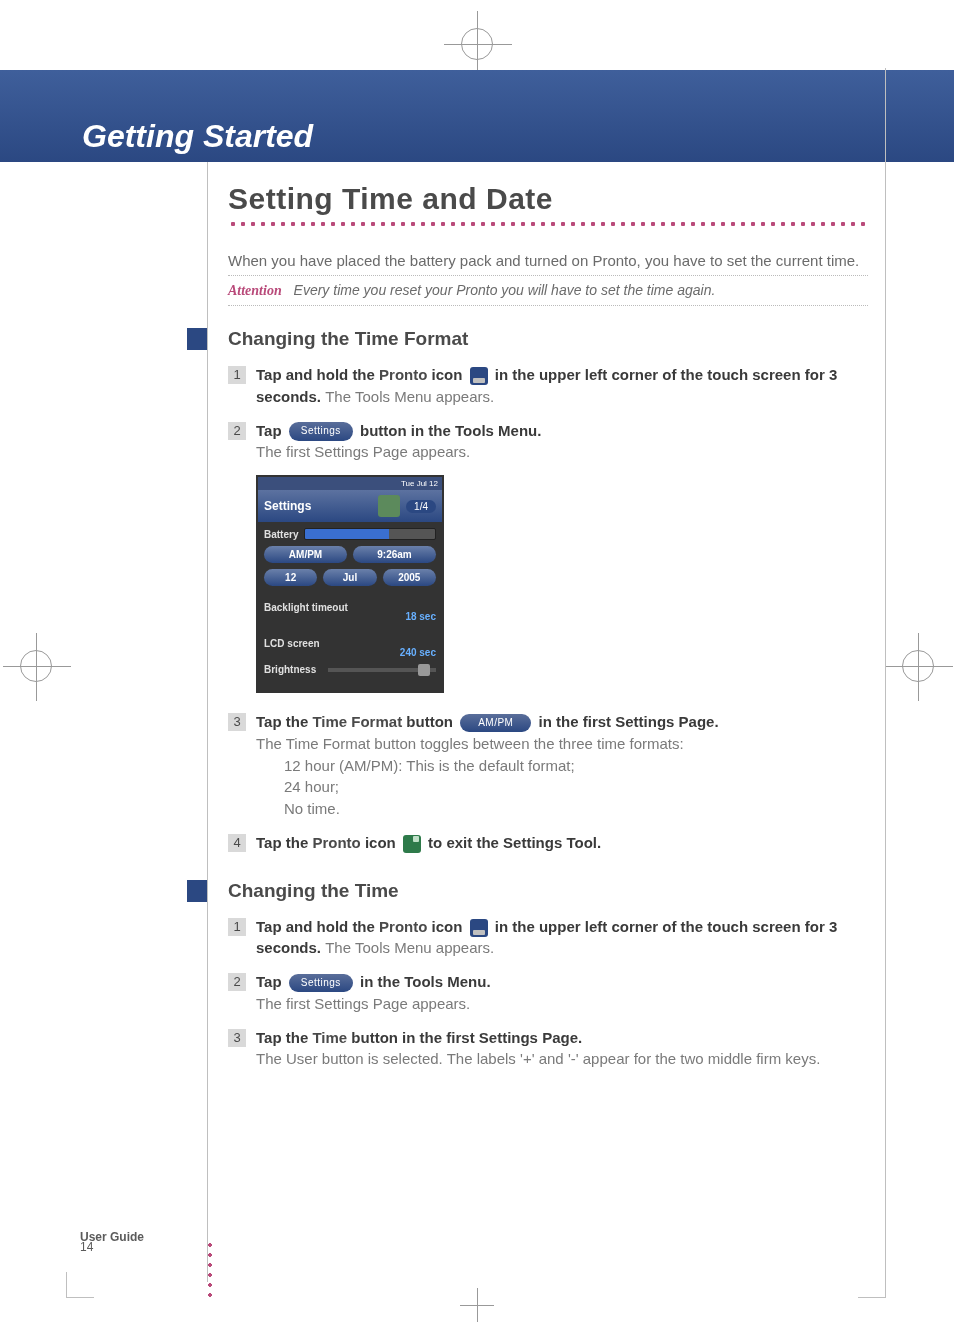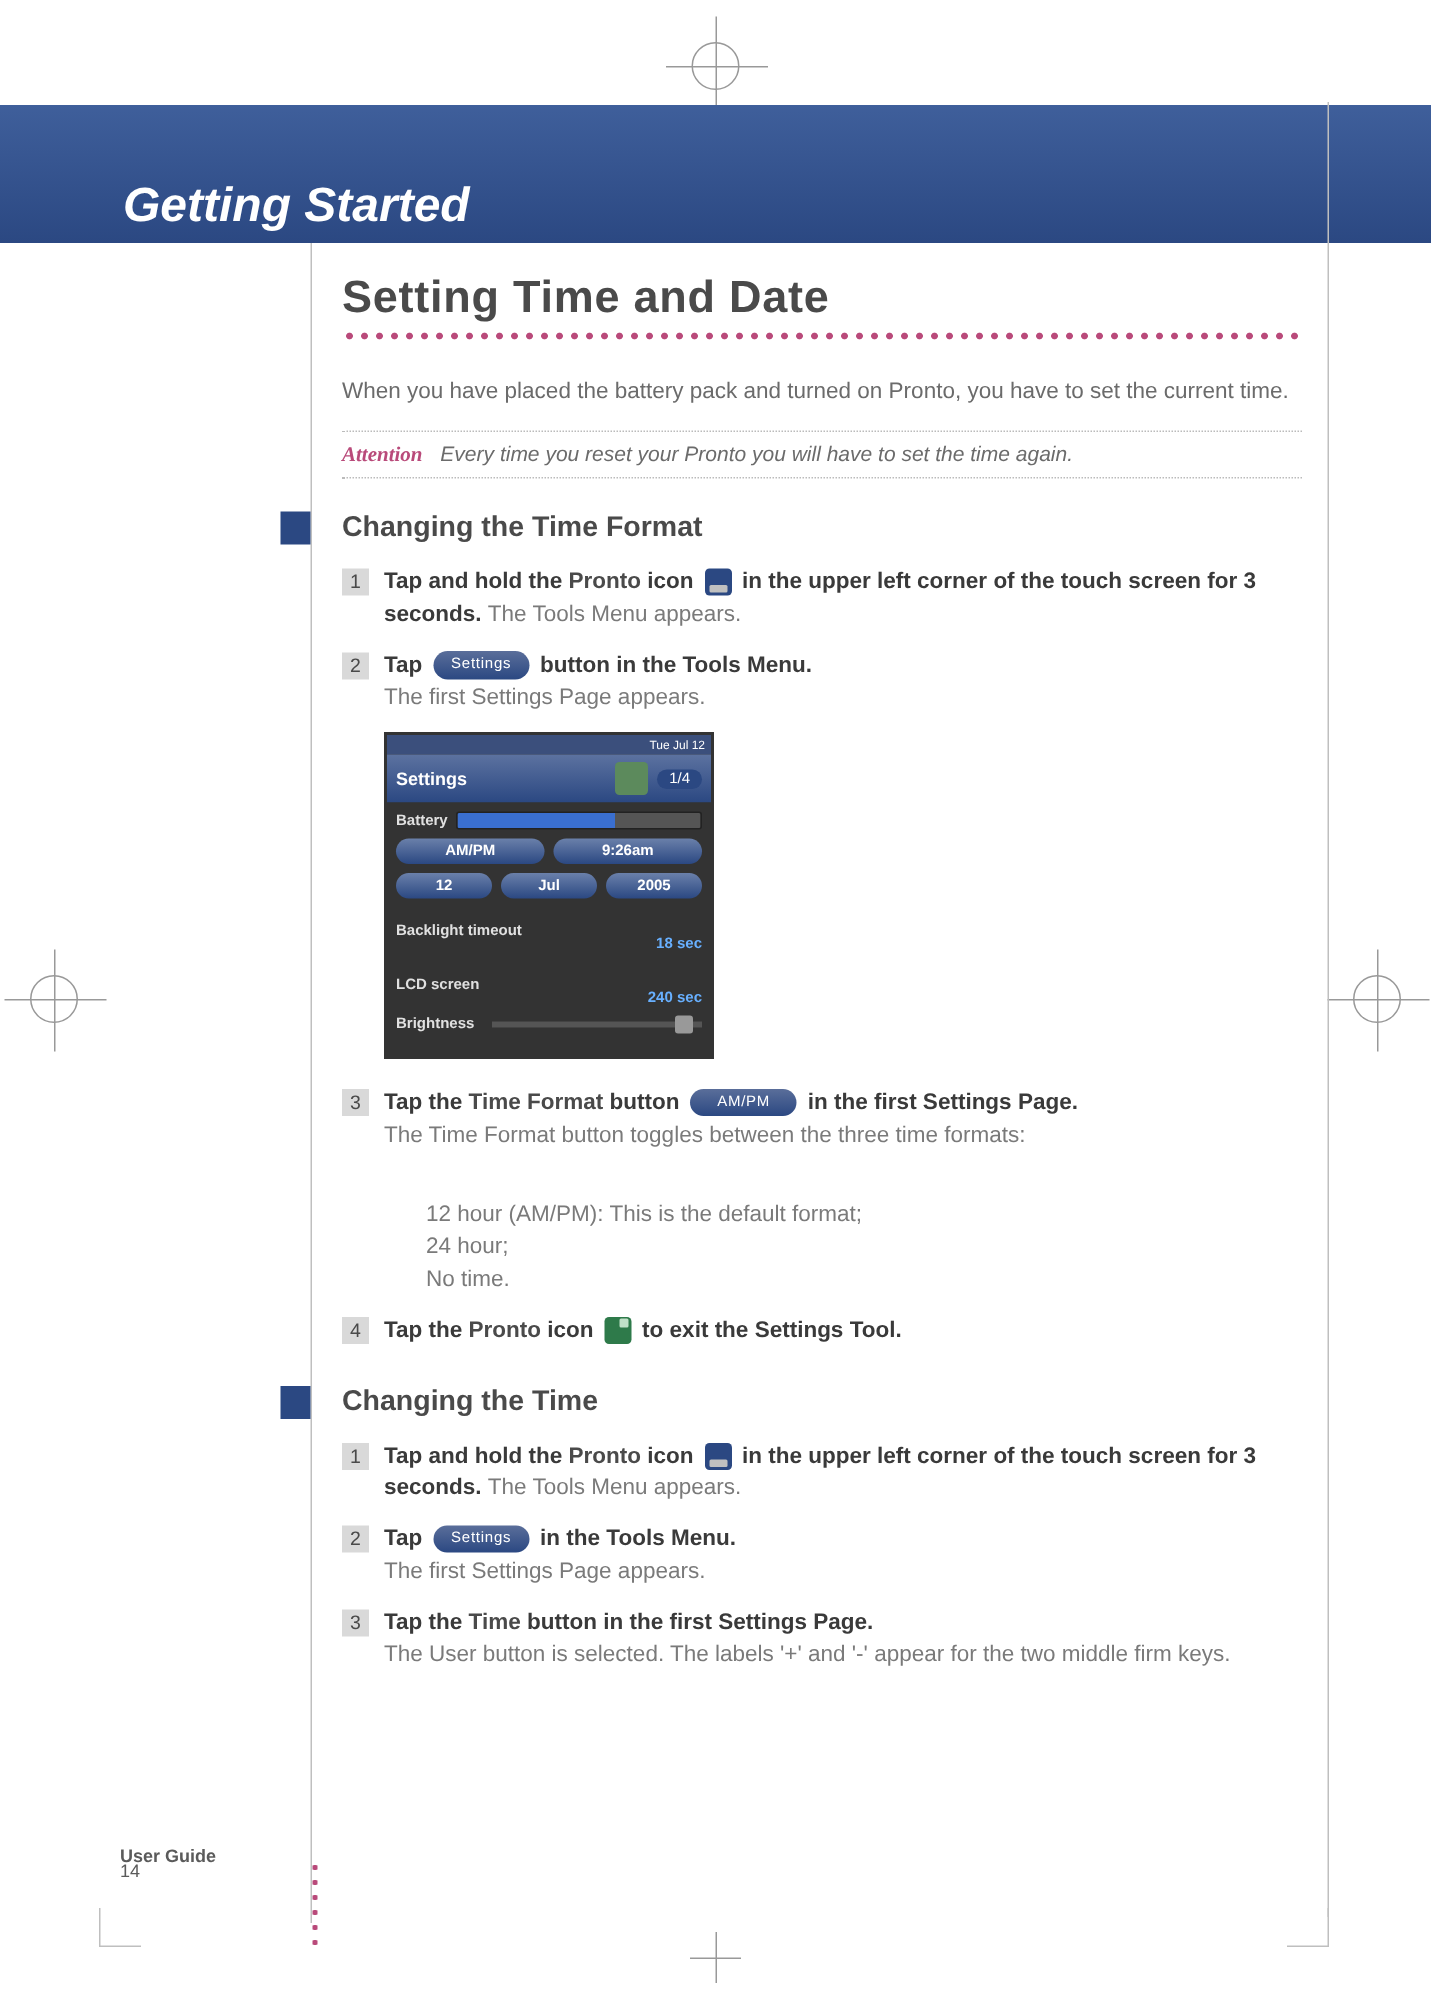--- a/index.html
+++ b/index.html
@@ -110,21 +110,21 @@
     height: 8px;
     background-image: radial-gradient(circle, #b94a7a 2px, transparent 2.5px);
     background-size: 10px 8px;
     background-repeat: repeat-x;
     margin-bottom: 22px;
   }
   .body-text {
     font-size: 15px;
     line-height: 1.4;
     color: #6b6b6b;
-    margin-bottom: 16px;
+    margin-bottom: 4px;
   }
   .attention-box {
     border-top: 1px dotted #bbb;
     border-bottom: 1px dotted #bbb;
     padding: 6px 0;
     font-size: 14px;
     font-style: italic;
     color: #6b6b6b;
     margin-bottom: 22px;
   }
@@ -161,21 +161,21 @@
     color: #4a4a4a;
     font-size: 13px;
     text-align: center;
     line-height: 18px;
     margin-top: 2px;
   }
   .step .txt { flex: 1; }
   .step .txt .sub { color: #7a7a7a; }
   .step .txt b { color: #4a4a4a; }
   .step .txt .bold-dark { color: #3a3a3a; font-weight: bold; }
-  .bullet-indent { padding-left: 28px; color: #7a7a7a; font-size: 15px; line-height: 1.45; margin-top: 31px; }
+  .bullet-indent { padding-left: 28px; color: #7a7a7a; font-size: 15px; line-height: 1.45; }
 
   .icon-pronto {
     display: inline-block;
     width: 18px; height: 18px;
     border-radius: 3px;
     background: #2b4882;
     vertical-align: middle;
     margin: 0 3px;
     position: relative;
   }
@@ -206,21 +206,21 @@
     padding: 2px 12px;
     color: #fff;
     font-size: 10px;
     vertical-align: middle;
     margin: 0 3px;
     letter-spacing: 0.5px;
   }
   .pill.wide { padding: 2px 18px; }
 
   .device-screenshot {
-    width: 220px;
+    width: 188px;
     border: 2px solid #333;
     background: #333;
     margin: 6px 0 18px 28px;
     font-size: 10px;
   }
   .ds-top {
     background: #3b4f7c;
     color: #fff;
     font-size: 8px;
     padding: 2px 4px;

